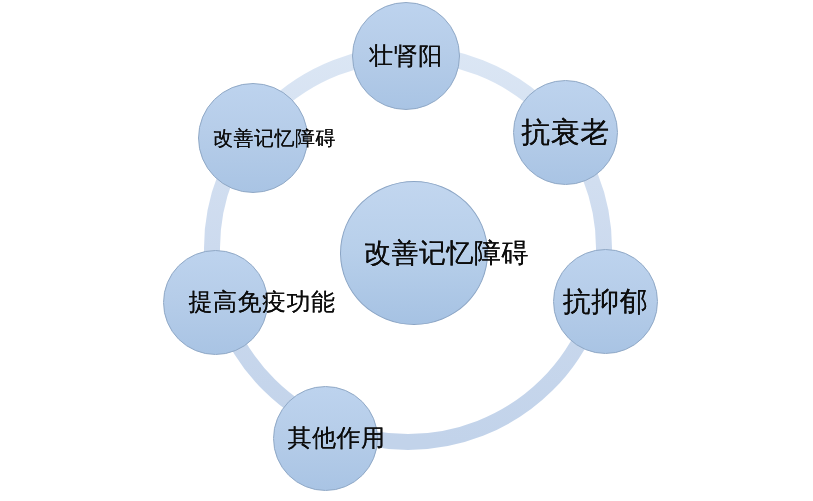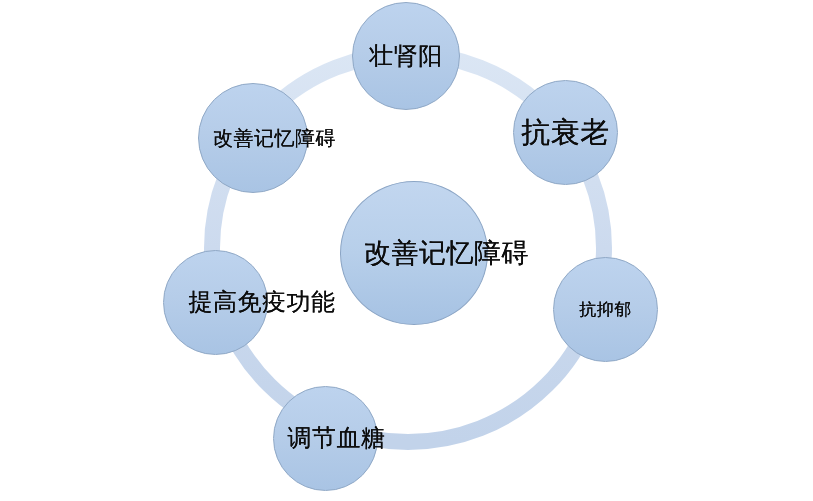--- a/index.html
+++ b/index.html
@@ -74,24 +74,24 @@
   #node-1 { 
     left: 513px;
     top: 80px;
     width: 105px;
     height: 105px;
     font-size: 29px;
   }
 
   #node-2 { 
     left: 553px;
-    top: 257px;
+    top: 249px;
     width: 105px;
     height: 105px;
-    font-size: 17px;
+    font-size: 28px;
   }
 
   #node-3 { 
     left: 447px;
     top: 382px;
     width: 105px;
     height: 105px;
     font-size: 24px;
   }
   #node-3 .node-label { width: 72px; }
@@ -150,21 +150,21 @@
   <div class="node" id="node-1">
     <span class="node-label">抗衰老</span>
   </div>
 
   <div class="node" id="node-2">
     <span class="node-label">抗抑郁</span>
   </div>
 
 
   <div class="node" id="node-4">
-    <span class="node-label">调节血糖</span>
+    <span class="node-label">其他作用</span>
   </div>
 
   <div class="node" id="node-5">
     <span class="node-label">提高免疫功能</span>
   </div>
 
   <div class="node" id="node-6">
     <span class="node-label">改善记忆障碍</span>
   </div>
 

